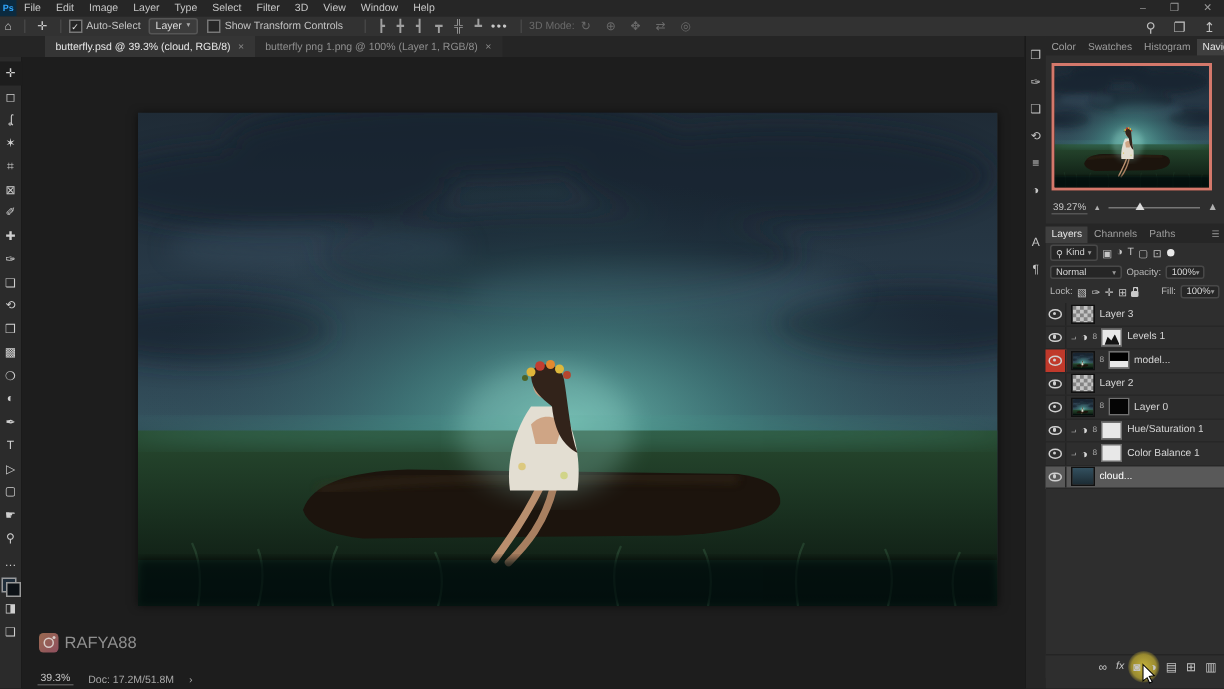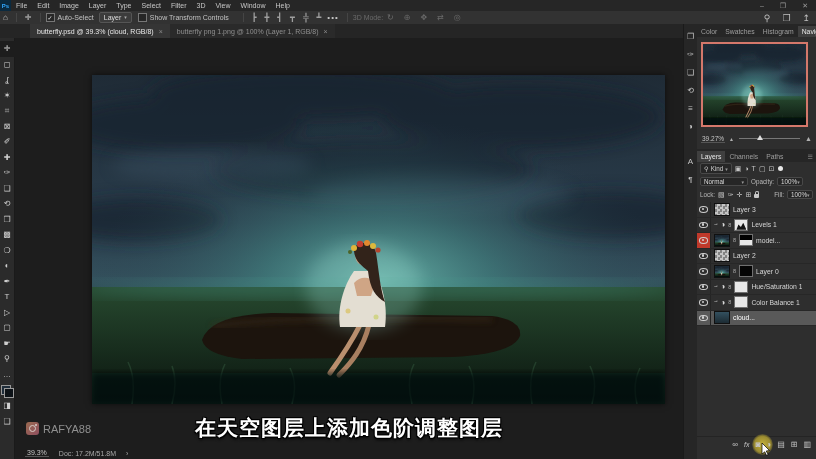--- a/index.html
+++ b/index.html
@@ -296,21 +296,20 @@
     <div id="bgsw"></div>
   </div>
   <div class="tool">◨</div>
   <div class="tool">❑</div>
 </div>
 
 <div class="abs" id="canvas">
   <svg id="image" viewBox="0 0 573 329" preserveAspectRatio="none">
       <use href="#scene"></use>
     </svg>
-  <div id="subtitle">在天空图层上添加色阶调整图层</div>
   <div id="watermark">
     <span class="ig"></span>
     <span>RAFYA88</span>
   </div>
   <div id="statusbar">
     <span id="statuszoom">39.3%</span>
     <span>Doc: 17.2M/51.8M</span>
     <span>›</span>
   </div>
 </div>

